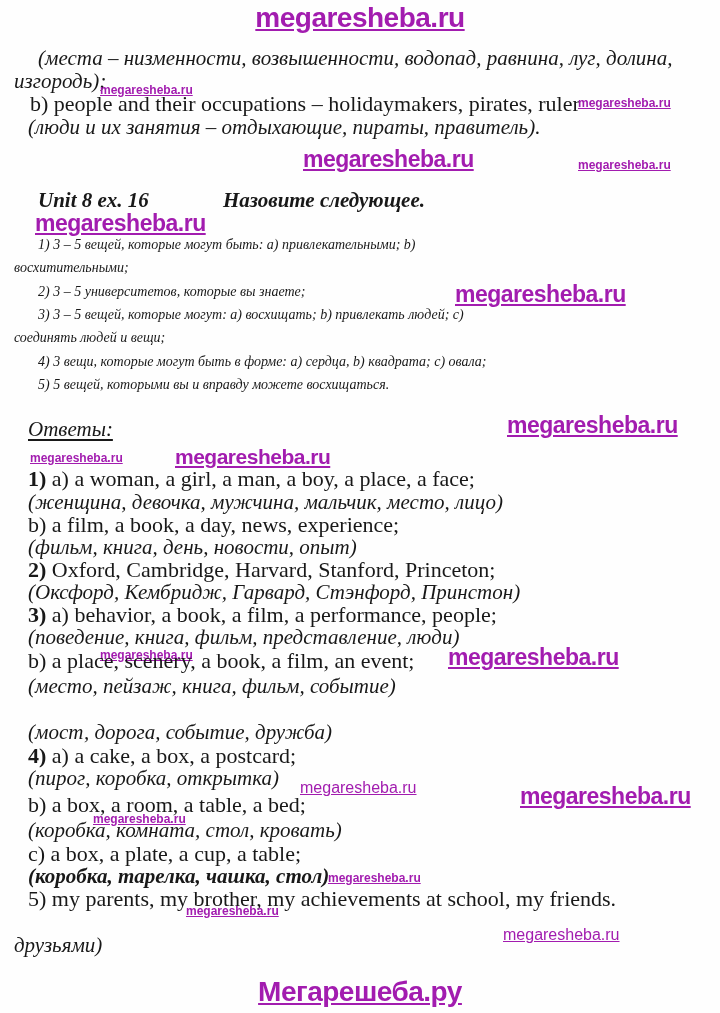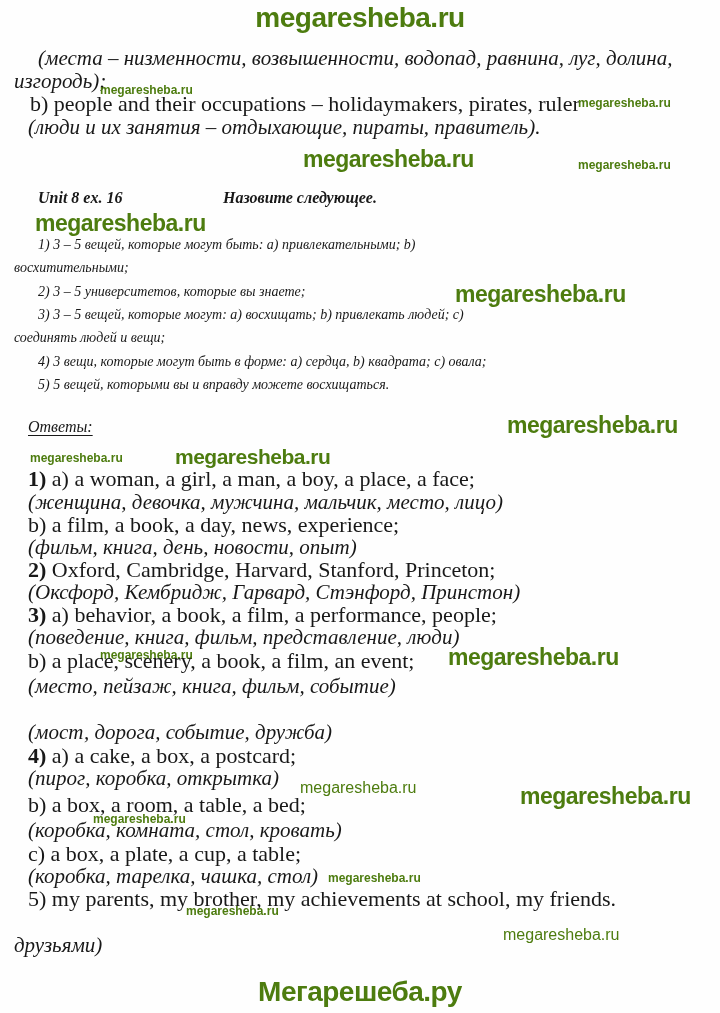--- a/index.html
+++ b/index.html
@@ -15,32 +15,33 @@
   .t {
     position: absolute;
     white-space: nowrap;
     font-family: "Liberation Serif", serif;
     color: #181818;
     line-height: 1.1;
   }
   .en   { font-size: 22px; }
   .ru   { font-size: 21px; font-style: italic; }
   .task { font-size: 14px; font-style: italic; }
-  .head { font-size: 16px; font-style: italic; font-weight: bold; }
+  .head { font-size: 21px; font-style: italic; font-weight: bold; }
   .underline { text-decoration: underline; text-underline-offset: 3px; }
   .num { font-weight: bold; }
   .num-reg { font-weight: normal; }
   
   .wm {
     position: absolute;
     white-space: nowrap;
     font-family: "Liberation Sans", sans-serif;
     font-weight: 700;
-    color: #4d7c0f;
+    color: #a21caf;
     line-height: 1;
+    text-decoration: underline;
   }
   .wm-xl  { font-size: 28px; letter-spacing: -0.5px; }
   .wm-md  { font-size: 23px; letter-spacing: -0.5px; }
   .wm-m   { font-size: 21px; letter-spacing: -0.5px; }
   .wm-sm  { font-size: 12px; }
   .wm-reg { font-size: 16px; font-weight: 400; }
   .center { left: 0; width: 720px; text-align: center; }
 </style>
 </head>
 <body>
@@ -112,21 +113,21 @@
   </div>
   <div class="t ru" style="left:28px; top:767px;">(пирог, коробка, открытка)</div>
   <div class="wm wm-reg" style="left:300px; top:780px;">megaresheba.ru</div>
   <div class="wm wm-md" style="left:520px; top:785px;">megaresheba.ru</div>
 
   <div class="t en" style="left:28px; top:793px;">b) a box, a room, a table, a bed;</div>
   <div class="wm wm-sm" style="left:93px; top:813px;">megaresheba.ru</div>
   <div class="t ru" style="left:28px; top:819px;">(коробка, комната, стол, кровать)</div>
 
   <div class="t en" style="left:28px; top:842px;">c) a box, a plate, a cup, a table;</div>
-  <div class="t ru" style="left:28px; top:865px;">(коробка, тарелка, чашка, стол)</div>
+  <div class="t ru" style="left:28px; top:865px;font-weight:bold;">(коробка, тарелка, чашка, стол)</div>
   <div class="wm wm-sm" style="left:328px; top:872px;">megaresheba.ru</div>
 
   <div class="t en" style="left:28px; top:887px;">
     <span class="num-reg">5)</span>
     <span>my parents, my brother, my achievements at school, my friends.</span>
   </div>
   <div class="wm wm-sm" style="left:186px; top:905px;">megaresheba.ru</div>
   <div class="wm wm-reg" style="left:503px; top:927px;">megaresheba.ru</div>
   <div class="t ru" style="left:14px; top:934px;">друзьями)</div>
 

